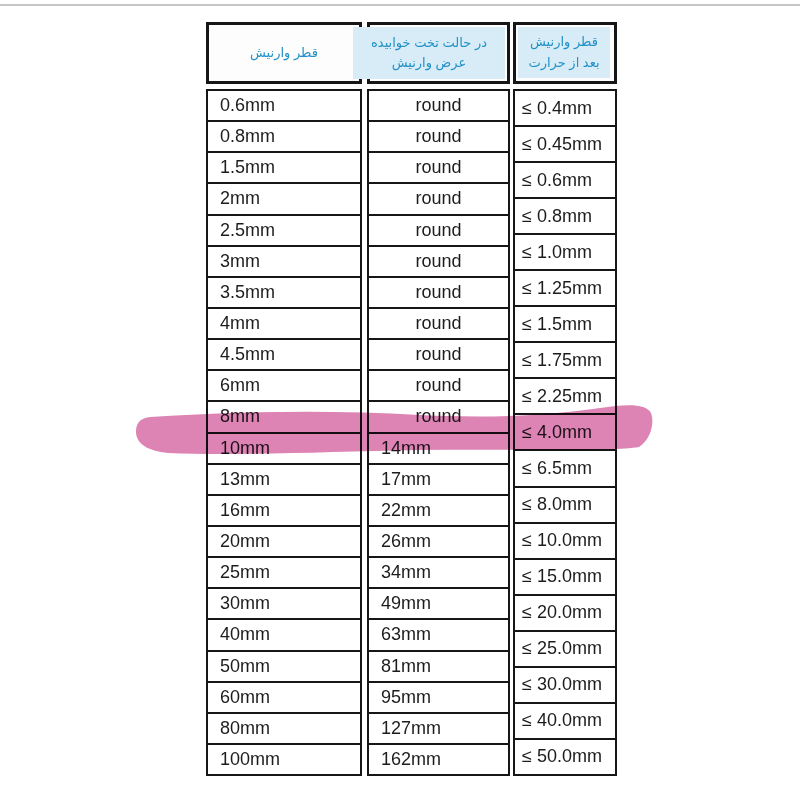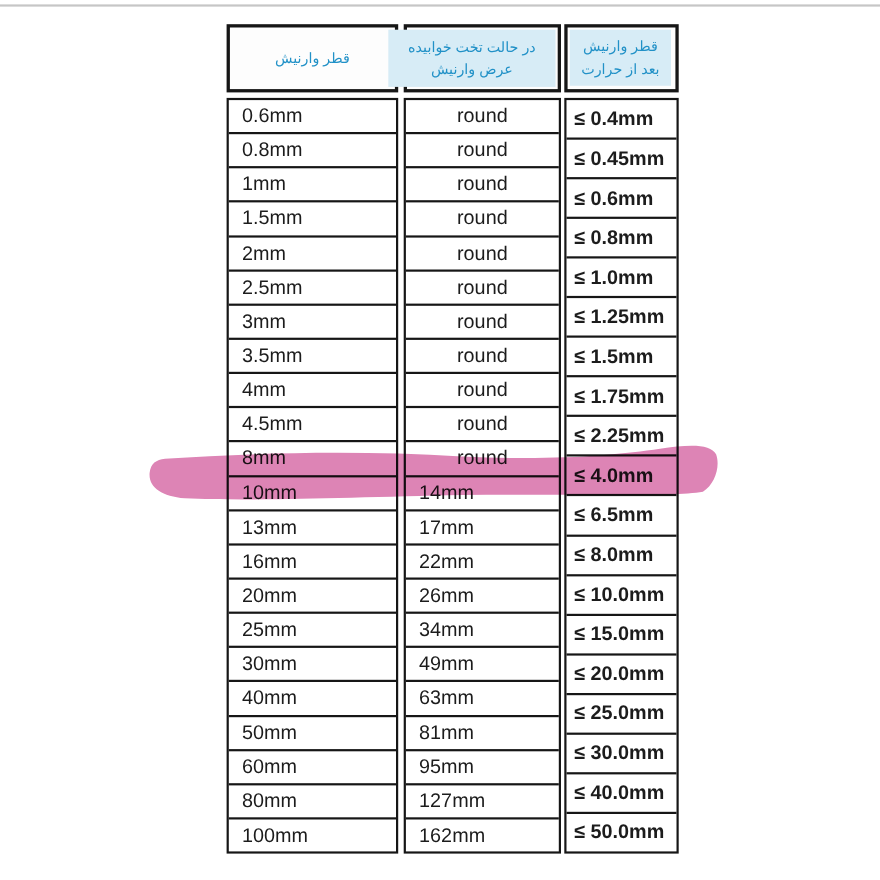--- a/index.html
+++ b/index.html
@@ -61,21 +61,21 @@
   }
   .cell{
     flex:1;
     display:flex;align-items:center;
     padding-left:12px;
     font-size:18px;
     color:var(--body-text);
     border-bottom:2px solid var(--border);
     white-space:nowrap;
   }
-  .col3 .cell{padding-left:7px;font-weight:bold;}
+  .col3 .cell{padding-left:7px;}
   .cell:last-child{border-bottom:none;}
   .cell.center{justify-content:center;padding-left:0;}
 
   .marker{
     position:absolute;left:0;top:0;
     mix-blend-mode:multiply;
     pointer-events:none;
   }
 </style>
 </head>
@@ -89,28 +89,28 @@
 
     <div class="col col1">
       <div class="hcell">
         <div class="hwrap">
           <div class="hline">قطر وارنیش</div>
         </div>
       </div>
       <div class="bcol">
           <div class="cell">0.6mm</div>
           <div class="cell">0.8mm</div>
-          <div class="cell">1mm</div>
           <div class="cell">1.5mm</div>
           <div class="cell">2mm</div>
           <div class="cell">2.5mm</div>
           <div class="cell">3mm</div>
           <div class="cell">3.5mm</div>
           <div class="cell">4mm</div>
           <div class="cell">4.5mm</div>
+          <div class="cell">6mm</div>
           <div class="cell">8mm</div>
           <div class="cell">10mm</div>
           <div class="cell">13mm</div>
           <div class="cell">16mm</div>
           <div class="cell">20mm</div>
           <div class="cell">25mm</div>
           <div class="cell">30mm</div>
           <div class="cell">40mm</div>
           <div class="cell">50mm</div>
           <div class="cell">60mm</div>

